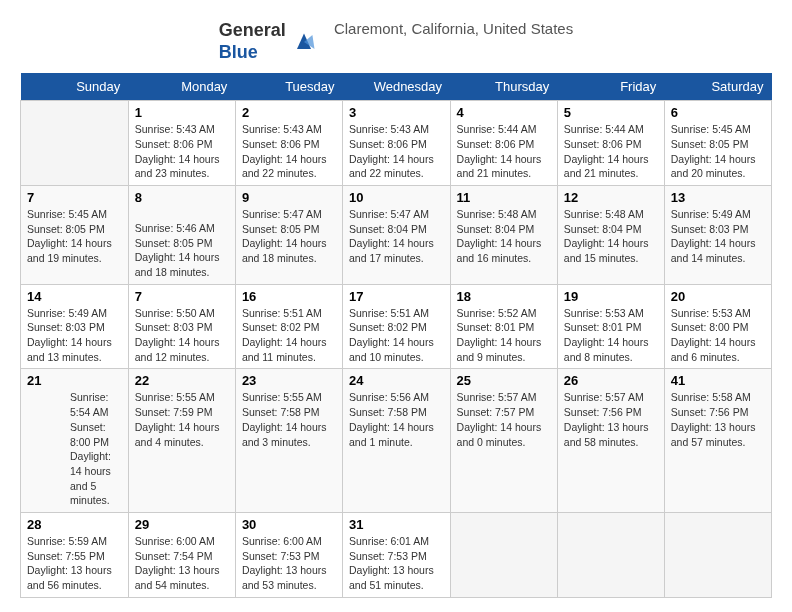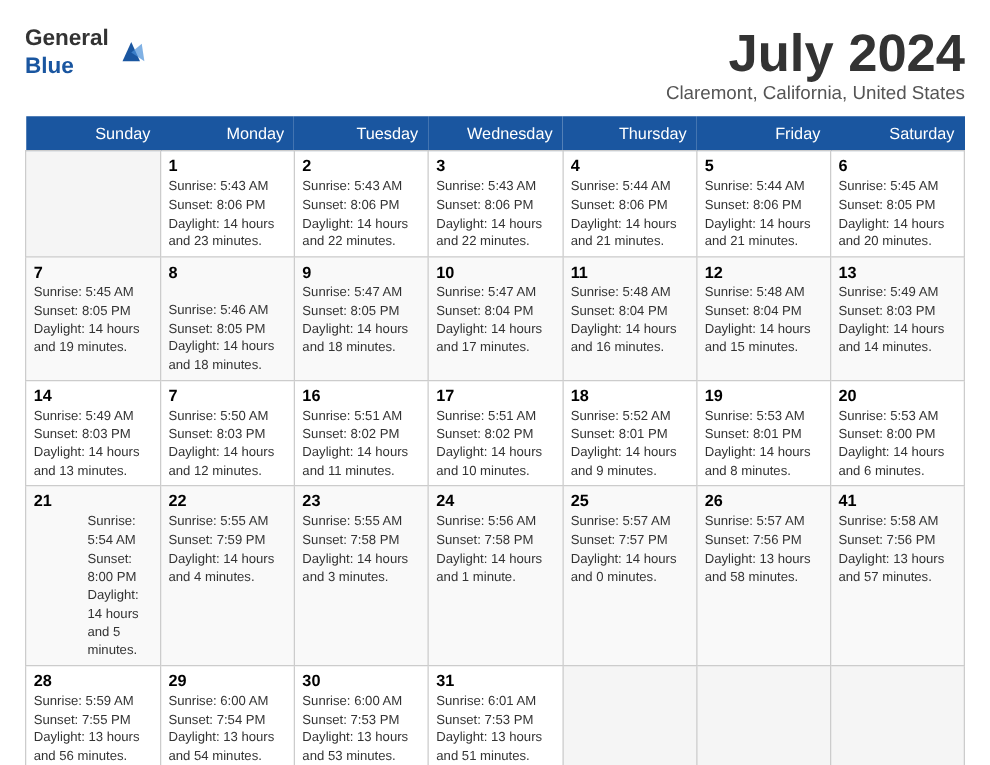--- a/index.html
+++ b/index.html
@@ -5,21 +5,21 @@
     * { box-sizing: border-box; margin: 0; padding: 0; }
     body {
       font-family: Arial, sans-serif;
       background: #fff;
       width: 792px;
       min-height: 612px;
       padding: 20px;
     }
     .header {
       display: flex;
-      justify-content: space-between;
+      justify-content: center;
       align-items: flex-start;
       margin-bottom: 10px;
     }
     .logo {
       display: flex;
       align-items: center;
     }
     .logo-text {
       font-size: 18px;
       font-weight: bold;
@@ -97,21 +97,20 @@
           <span class="logo-blue">Blue</span>
         </div>
         <svg class="logo-icon" viewBox="0 0 40 40">
           <polygon points="10,30 20,8 30,30" fill="#1a56a0"></polygon>
           <polygon points="20,20 32,10 35,30" fill="#4a90d9" opacity="0.7"></polygon>
         </svg>
       </div>
     </div>
   </div>
   <div class="title-block">
-    <div class="month-title">July 2024</div>
     <div class="location">Claremont, California, United States</div>
   </div>
 </div>
 
 <table class="calendar">
   <thead>
     <tr>
     <th>Sunday</th>
         <th>Monday</th>
         <th>Tuesday</th>

